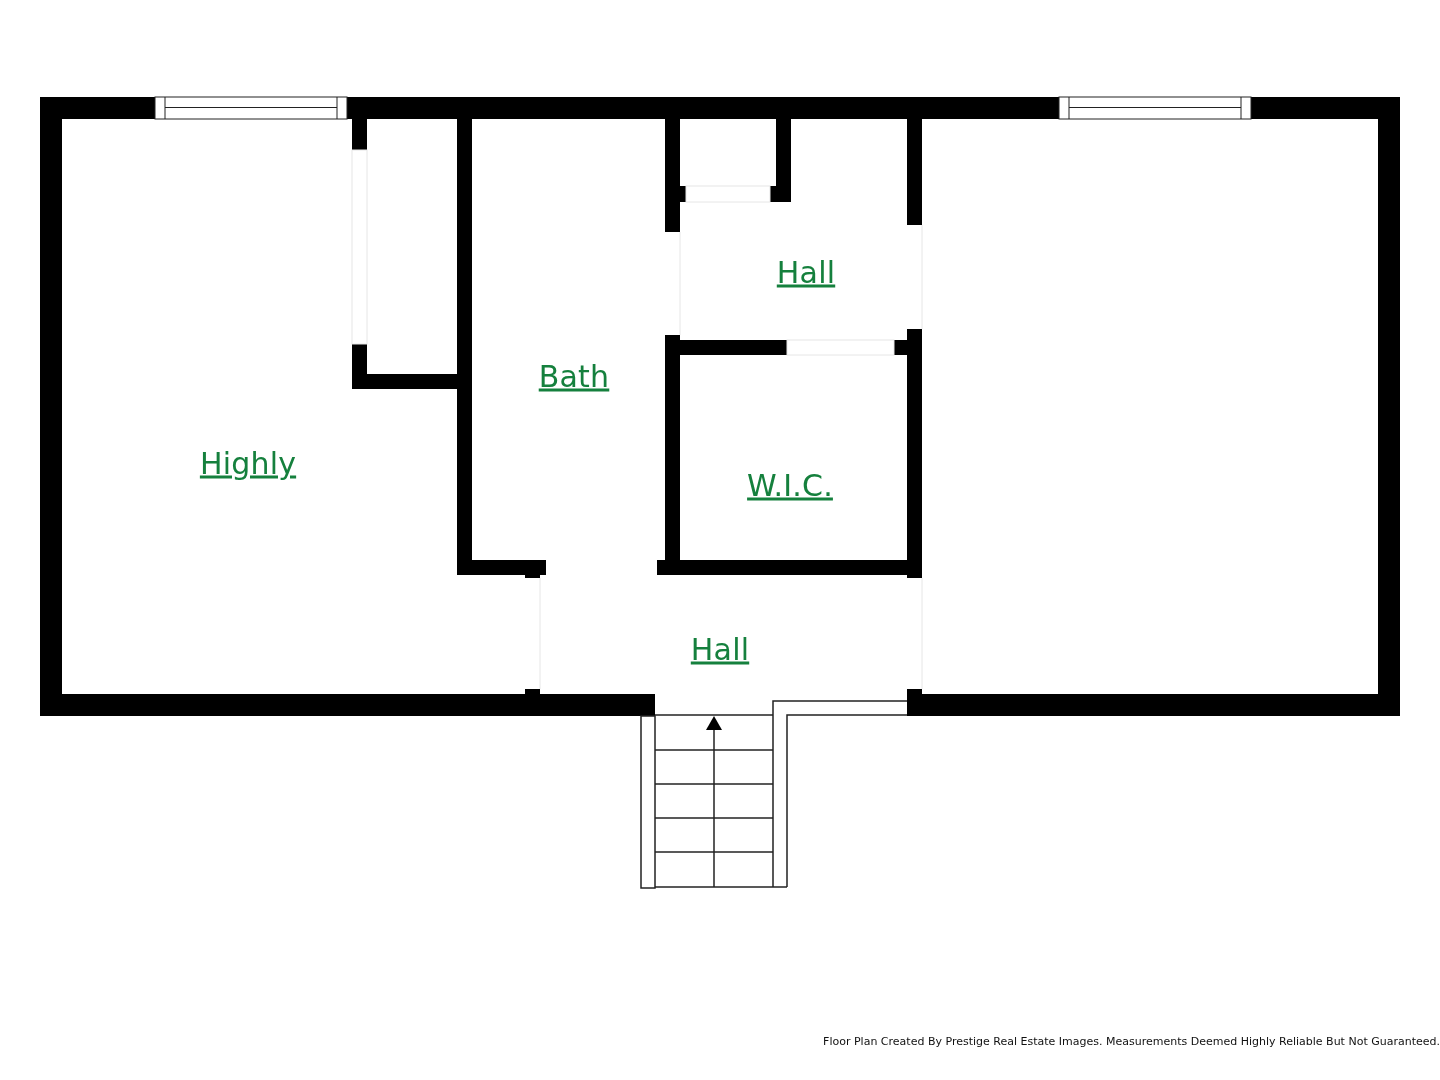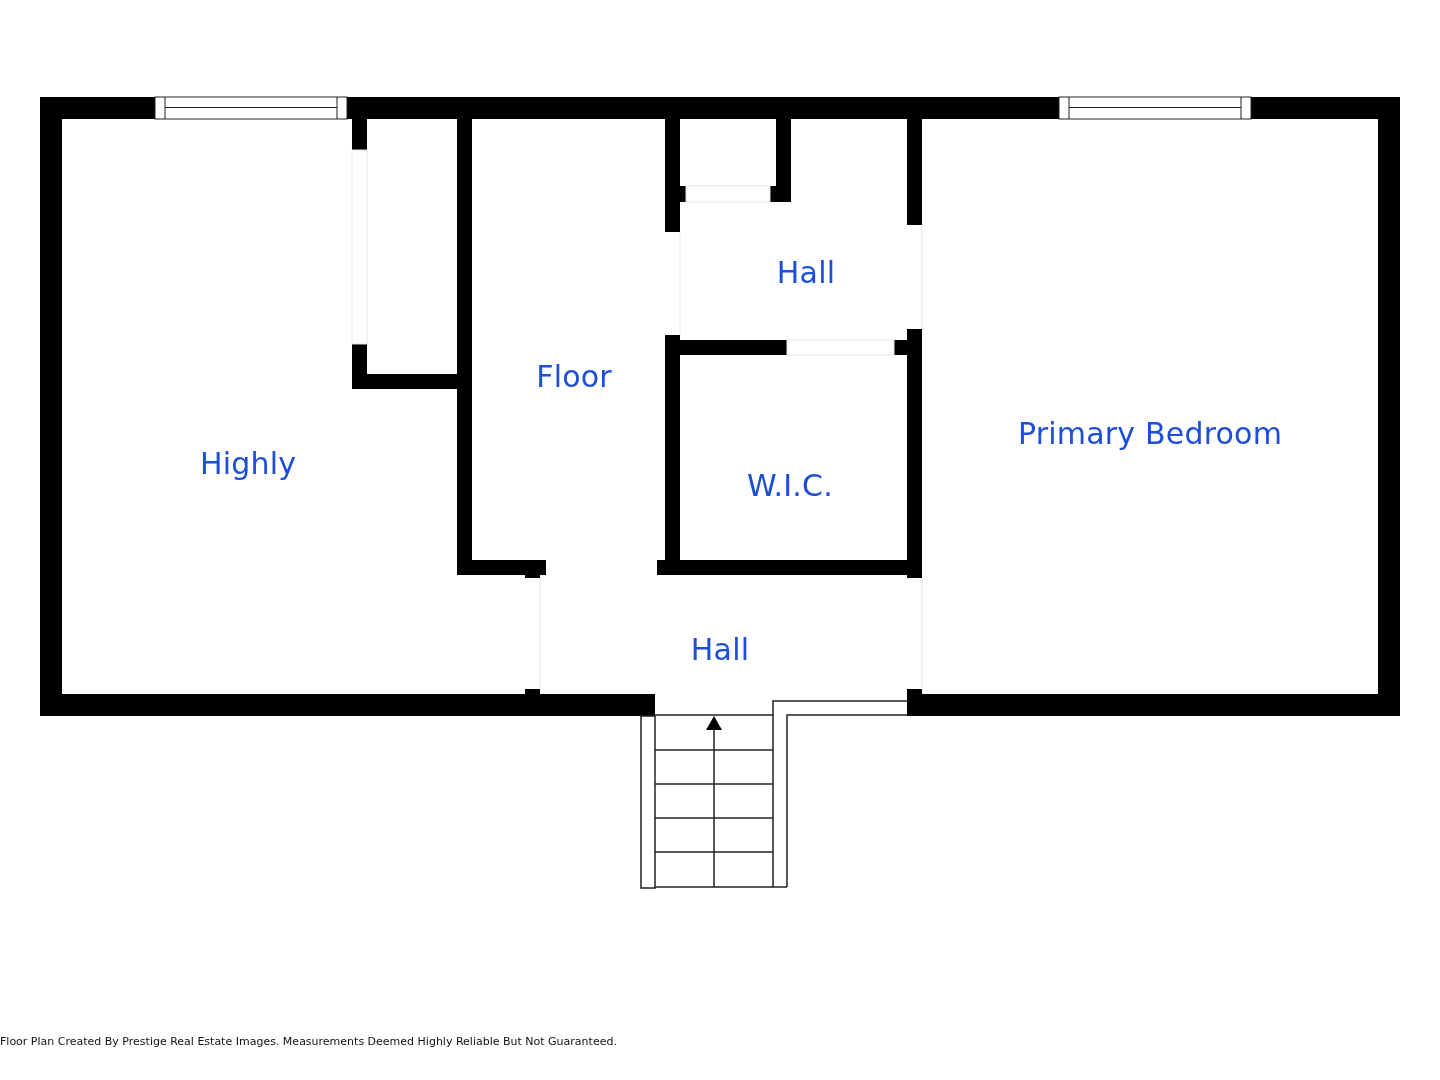--- a/index.html
+++ b/index.html
@@ -1,20 +1,20 @@
 <!DOCTYPE html>
 <html><head>
 <meta charset="utf-8">
 <style>
   html, body { margin: 0; padding: 0; background: #ffffff; }
   body { width: 1440px; height: 1080px; position: relative; overflow: hidden; font-family: "DejaVu Sans", "Liberation Sans", sans-serif; }
   #plan { position: absolute; left: 0; top: 0; width: 1440px; height: 1080px; }
   .wall { position: absolute; background: #000000; }
-  .room-label { position: absolute; color: #1d4ed8; font-size: 30px; white-space: nowrap; transform: translate(-50%, -50%); letter-spacing: 0.2px; }
-  .footer { position: absolute; left: 0; width: 1440px; top: 1035px; text-align: left; font-size: 11px; color: #111111; }
+  .room-label { position: absolute; color: #15803d; font-size: 30px; white-space: nowrap; transform: translate(-50%, -50%); letter-spacing: 0.2px; text-decoration: underline; }
+  .footer { position: absolute; left: 0; width: 1440px; top: 1035px; text-align: right; font-size: 11px; color: #111111; }
   svg.overlay { position: absolute; left: 0; top: 0; }
 </style>
 </head>
 <body>
 
 <div id="plan">
 
   <div class="wall" style="left:40px;top:97px;width:1360px;height:22px;"></div>
   <div class="wall" style="left:40px;top:97px;width:22px;height:619px;"></div>
   <div class="wall" style="left:1378px;top:97px;width:22px;height:619px;"></div>
@@ -78,20 +78,19 @@
       <line x1="655" y1="887" x2="773" y2="887"></line>
       <line x1="714" y1="730" x2="714" y2="887"></line>
       <path d="M773 887 L773 701 L907 701"></path>
       <path d="M787 887 L773 887"></path>
       <path d="M787 887 L787 715 L907 715"></path>
     </g>
     <polygon points="714,716 706,730 722,730" fill="#000"></polygon>
   </svg>
 
   <div class="room-label" style="left:248px;top:463px;">Highly</div>
-  <div class="room-label" style="left:574px;top:376px;">Floor</div>
+  <div class="room-label" style="left:574px;top:376px;">Bath</div>
   <div class="room-label" style="left:806px;top:272px;">Hall</div>
   <div class="room-label" style="left:790px;top:485px;">W.I.C.</div>
-  <div class="room-label" style="left:1150px;top:433px;">Primary Bedroom</div>
   <div class="room-label" style="left:720px;top:649px;">Hall</div>
 
   <div class="footer">Floor Plan Created By Prestige Real Estate Images. Measurements Deemed Highly Reliable But Not Guaranteed.</div>
 </div>
 
 </body></html>

